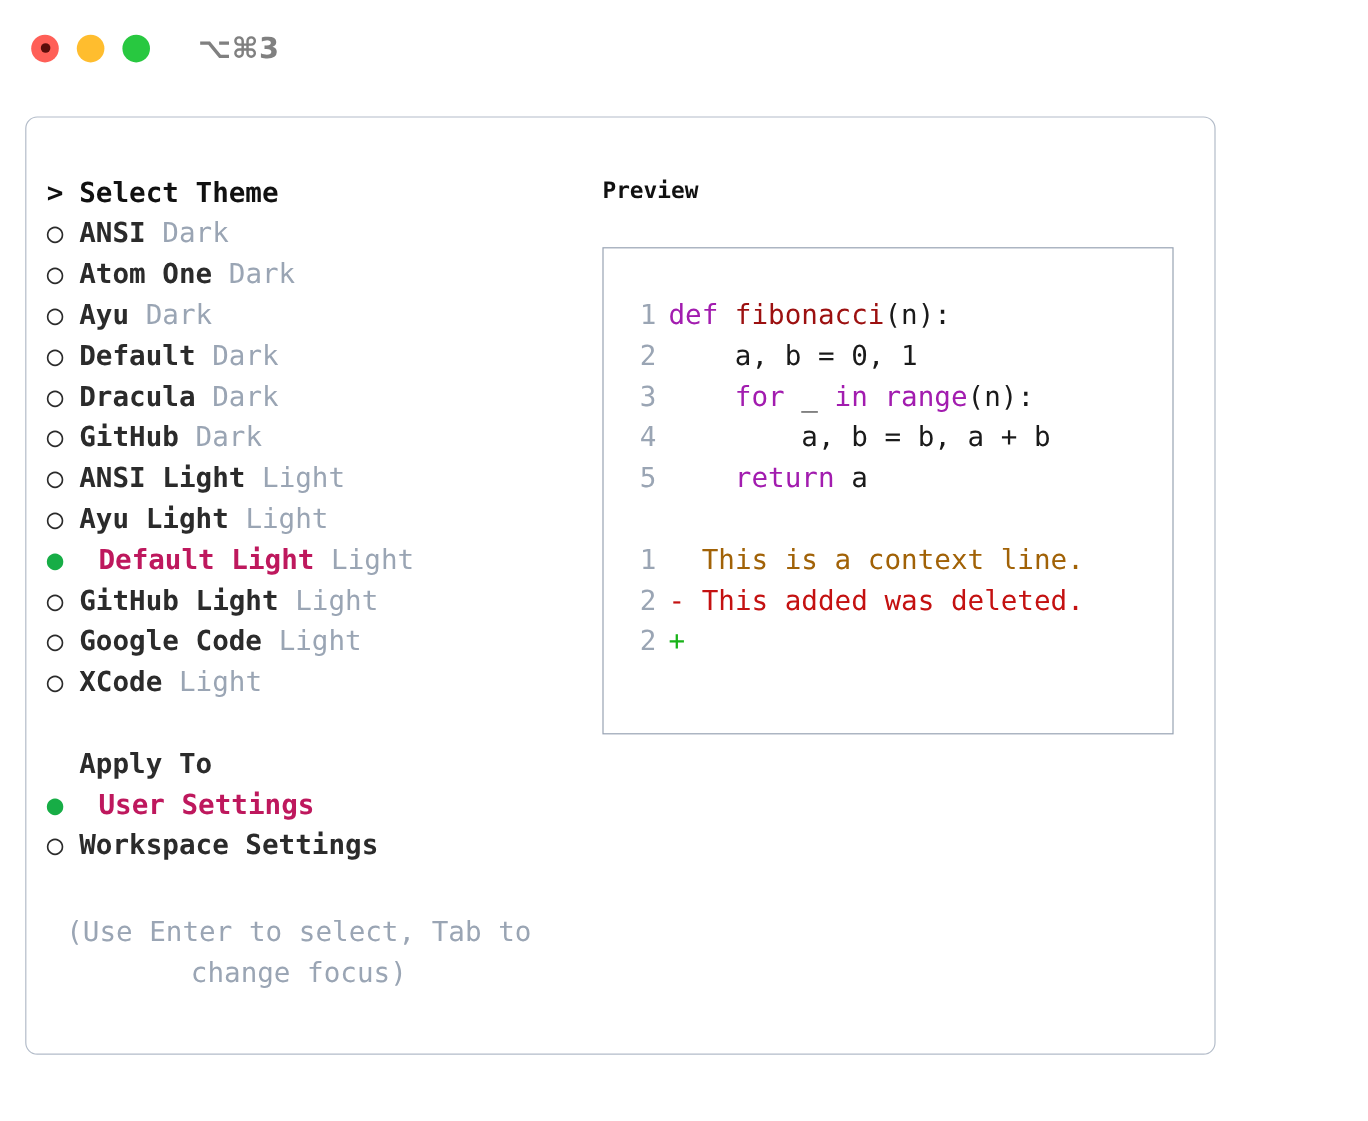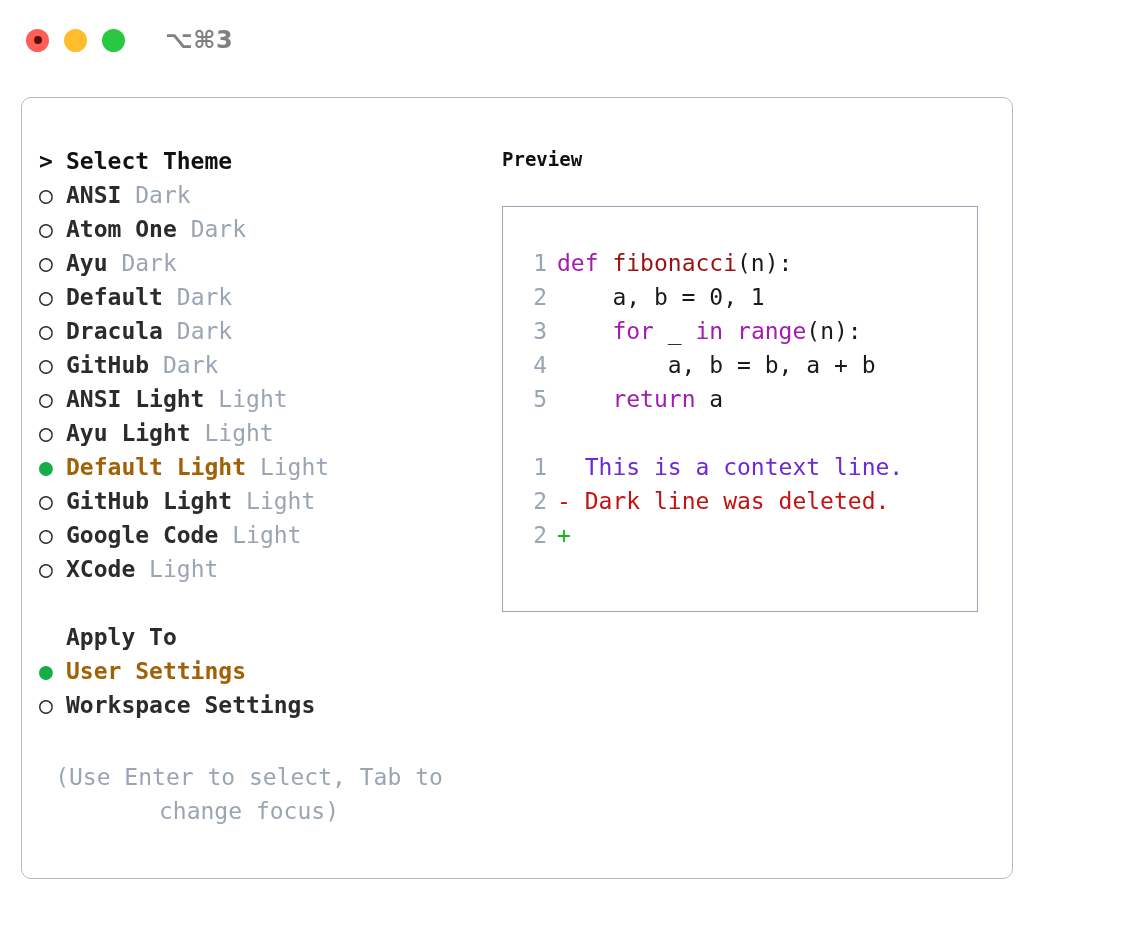--- a/index.html
+++ b/index.html
@@ -105,21 +105,21 @@
     display: inline-block;
     width: 27px;
     flex: 0 0 27px;
     color: #2b2b2b;
     font-size: 23px;
   }
   .marker.pointer { font-weight: bold; color: #111111; }
   .marker.sel     { color: #17ad46; }
   .label          { color: #2b2b2b; font-weight: bold; }
   .label.bold     { font-weight: bold; color: #111111; }
-  .label.sel      { color: #a16207; }
+  .label.sel      { color: #be185d; margin-left: 16px; }
   .variant        { color: #9aa5b4; }
   .spacer-row     { height: 34px; }
 
   #hint {
     margin-top: 34px;
     font-size: 23px;
     color: #9aa5b4;
     width: 420px;
     line-height: 34px;
     white-space: pre-wrap;
@@ -159,21 +159,21 @@
     width: 28px;
     flex: 0 0 28px;
     color: #9aa5b4;
     text-align: right;
     margin-right: 10px;
   }
   .blank-line { height: 34px; }
   .kw   { color: #a21caf; }
   .fn   { color: #9c1010; }
   .plain{ color: #1a1a1a; }
-  .ctx  { color: #6d28d9; }
+  .ctx  { color: #a16207; }
   .del  { color: #c41111; }
   .add  { color: #19b319; }
 </style>
 </head>
 <body>
 
 <div id="window">
 
   <div id="titlebar">
     <div class="lights">
@@ -230,21 +230,21 @@
           <div id="code-block">
               <div class="code-line"><span class="lnum">1</span><span class="kw">def </span><span class="fn">fibonacci</span><span class="plain">(n):</span></div>
               <div class="code-line"><span class="lnum">2</span><span class="plain">    a, b = 0, 1</span></div>
               <div class="code-line"><span class="lnum">3</span><span class="plain">    </span><span class="kw">for</span><span class="plain"> _ </span><span class="kw">in</span><span class="plain"> </span><span class="kw">range</span><span class="plain">(n):</span></div>
               <div class="code-line"><span class="lnum">4</span><span class="plain">        a, b = b, a + b</span></div>
               <div class="code-line"><span class="lnum">5</span><span class="plain">    </span><span class="kw">return</span><span class="plain"> a</span></div>
             </div>
           <div class="blank-line"></div>
           <div id="diff-block">
               <div class="code-line"><span class="lnum">1</span><span class="ctx"> </span><span class="ctx"> This is a context line.</span></div>
-              <div class="code-line"><span class="lnum">2</span><span class="del">-</span><span class="del"> Dark line was deleted.</span></div>
+              <div class="code-line"><span class="lnum">2</span><span class="del">-</span><span class="del"> This added was deleted.</span></div>
               <div class="code-line"><span class="lnum">2</span><span class="add">+</span></div>
             </div>
         </div>
       </div>
 
     </div>
   </div>
 
 </div>
 

